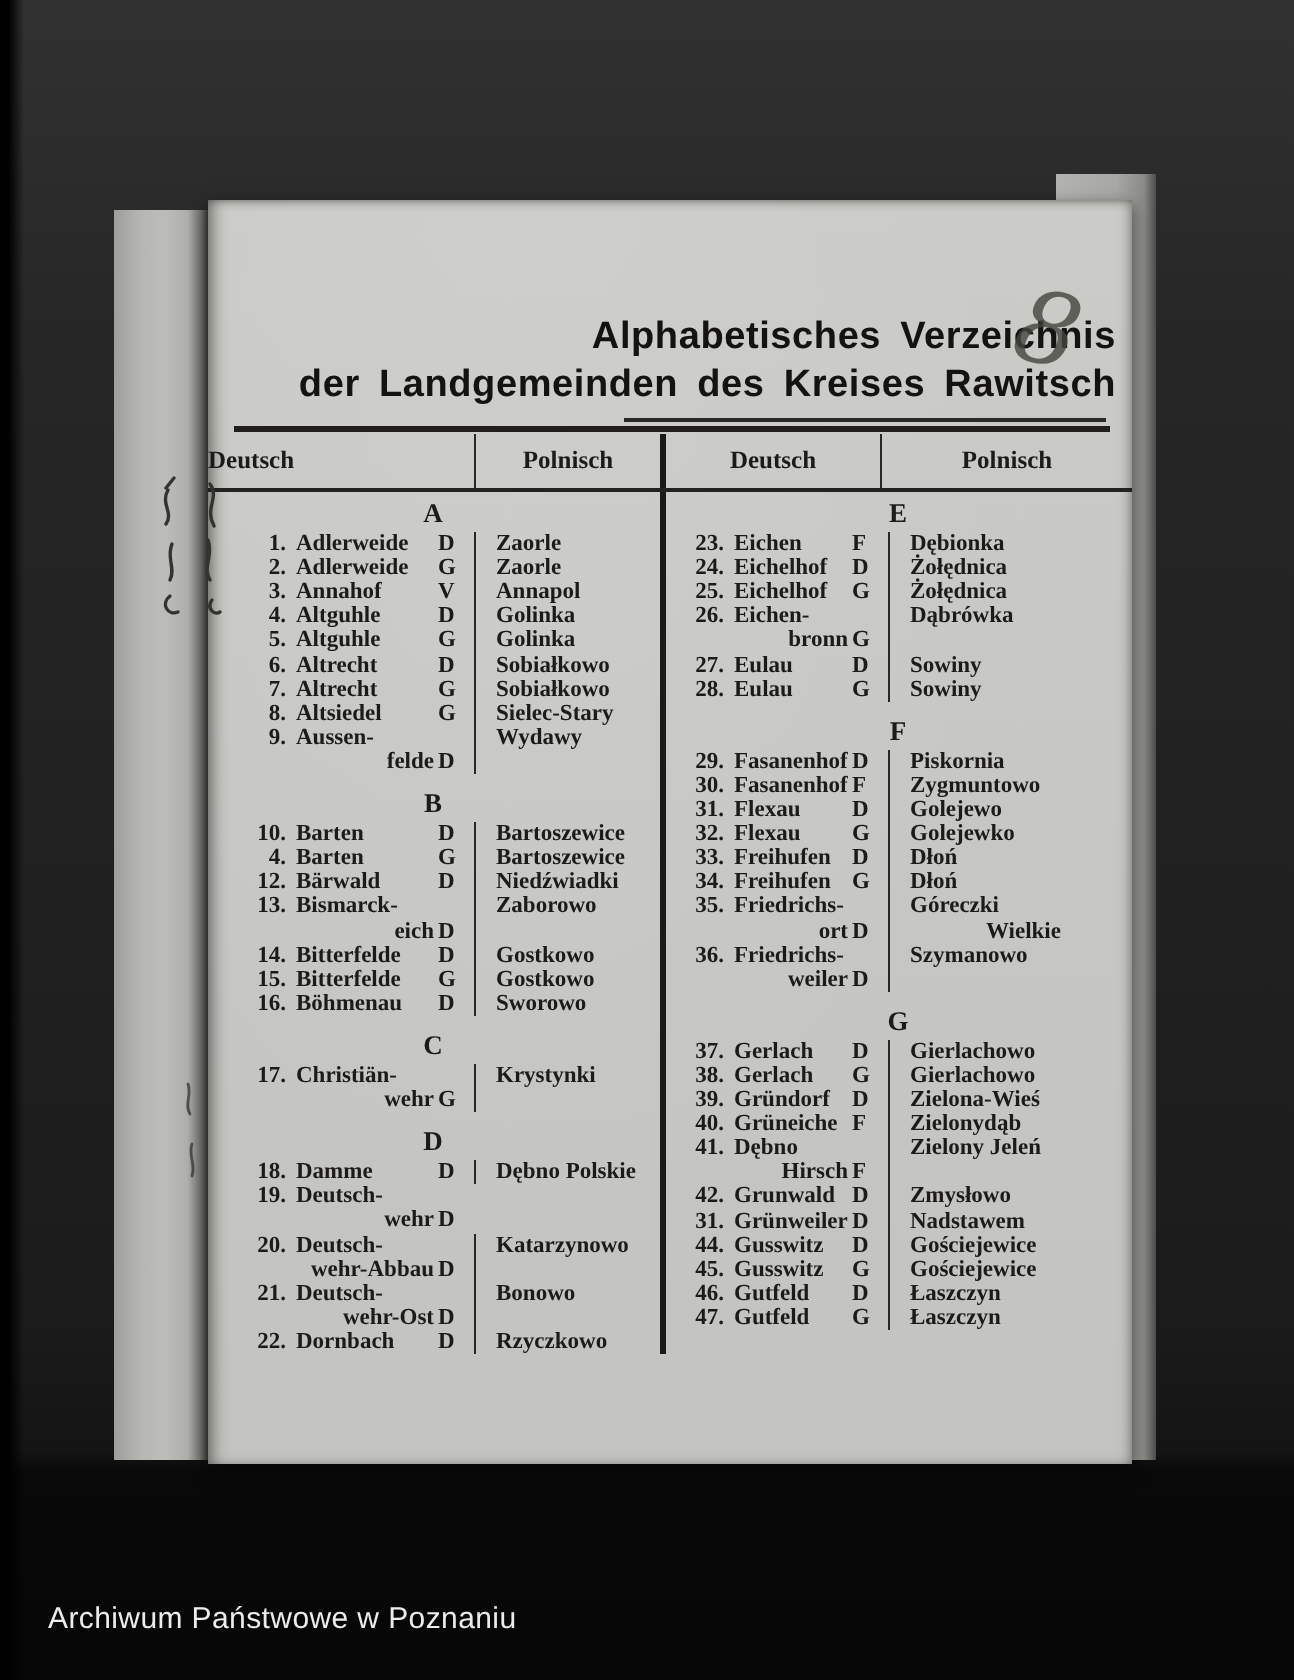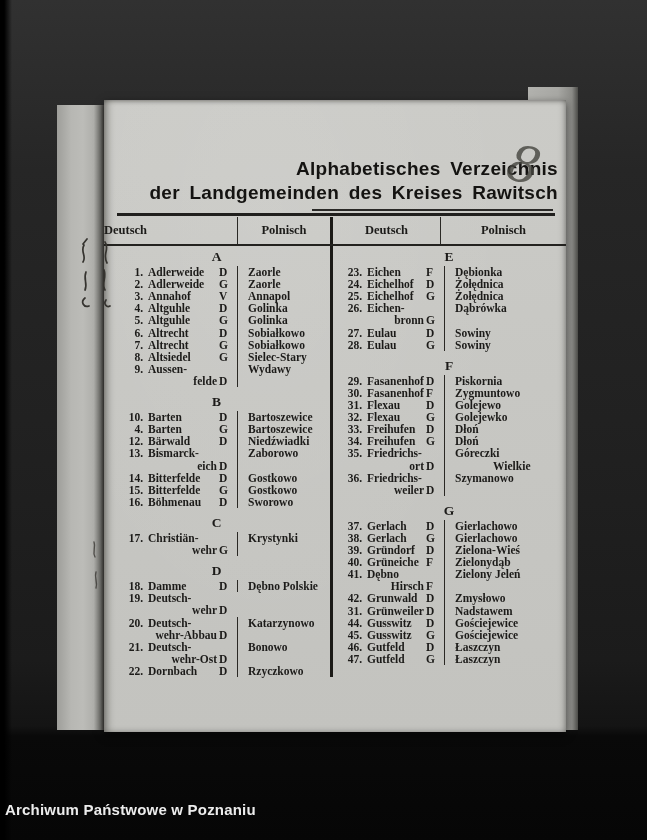--- a/index.html
+++ b/index.html
@@ -53,22 +53,22 @@
   .half-right .row{grid-template-columns:34px 1fr 18px 122px;}
   .num{align-self:start;text-align:right;padding-right:5px;}
   .name-cell{display:flex;flex-direction:column;}
   .name-cell .l2{text-align:right;padding-right:2px;}
   .status{align-self:end;}
   .pl-cell{border-left:1.5px solid #2a2824;padding-left:10px;display:flex;
     flex-direction:column;justify-content:flex-start;box-sizing:border-box;height:100%;}
   .pl-cell .pl2{padding-left:38px;}
   .marks{position:absolute;left:74px;top:236px;}
   .marks2{position:absolute;left:86px;top:538px;}
-  .watermark{position:absolute;left:5px;top:801px;
-    font-family:"Liberation Sans",sans-serif;font-weight:bold;font-size:15px;
+  .watermark{position:absolute;left:24px;top:801px;
+    font-family:"Liberation Sans",sans-serif;font-weight:normal;font-size:15px;
     letter-spacing:.2px;color:#ececec;}
 </style>
 </head>
 <body>
 
 <div class="canvas">
   <div class="backdrop"></div>
   <div class="edge-left"></div>
   <div class="right-sheet"></div>
   <div class="left-strip"></div>

